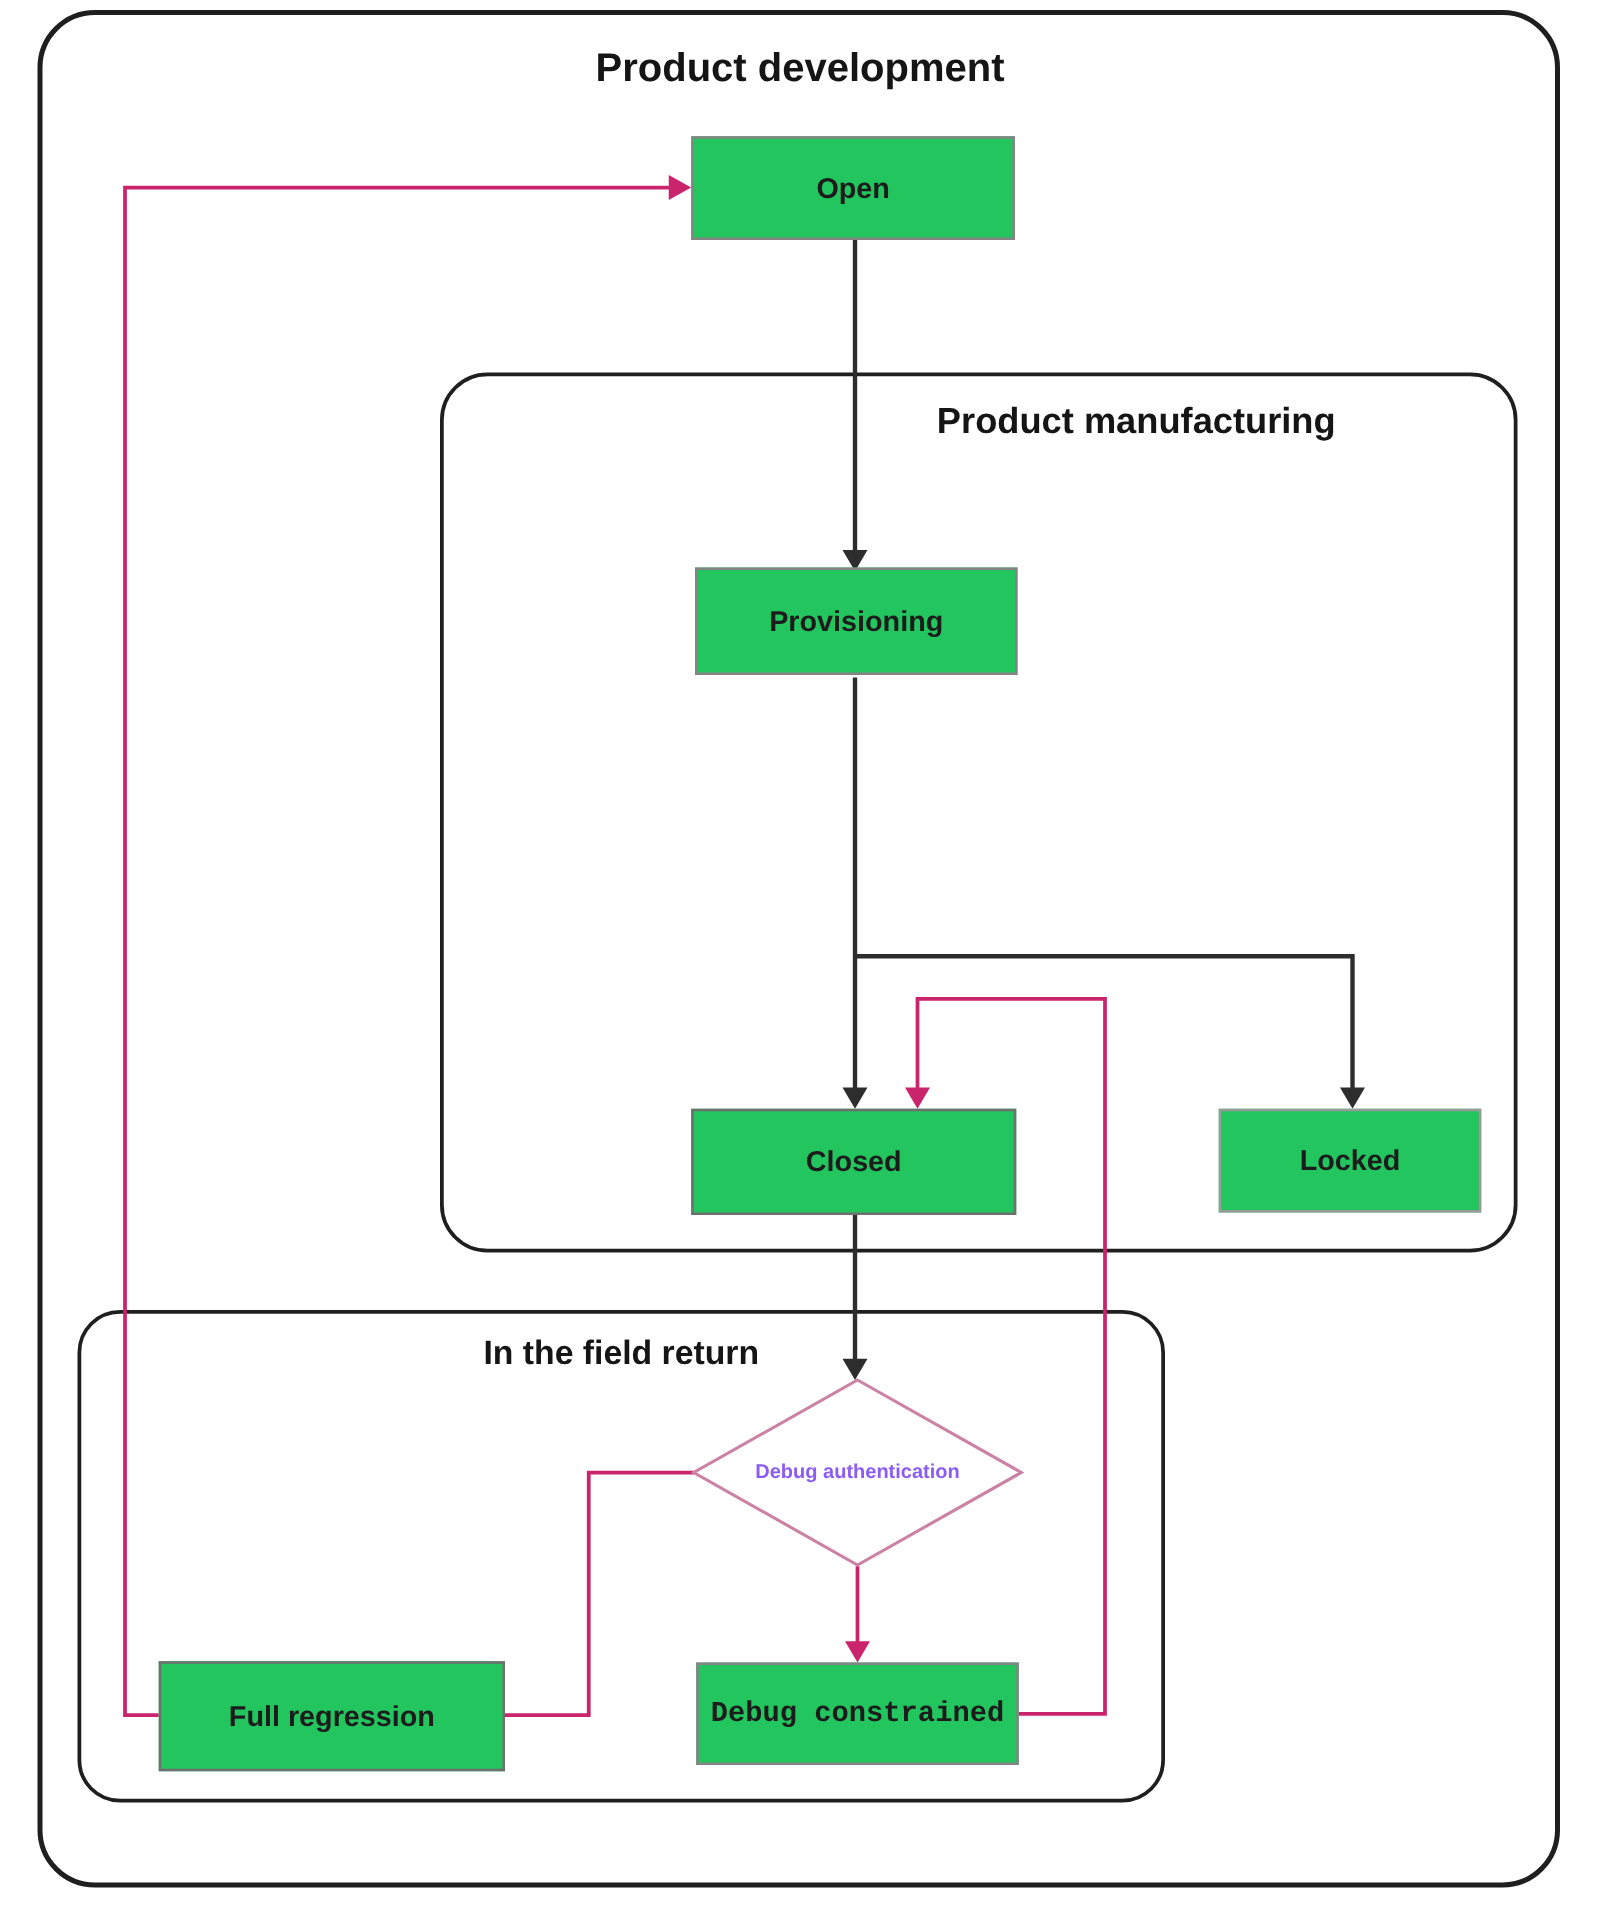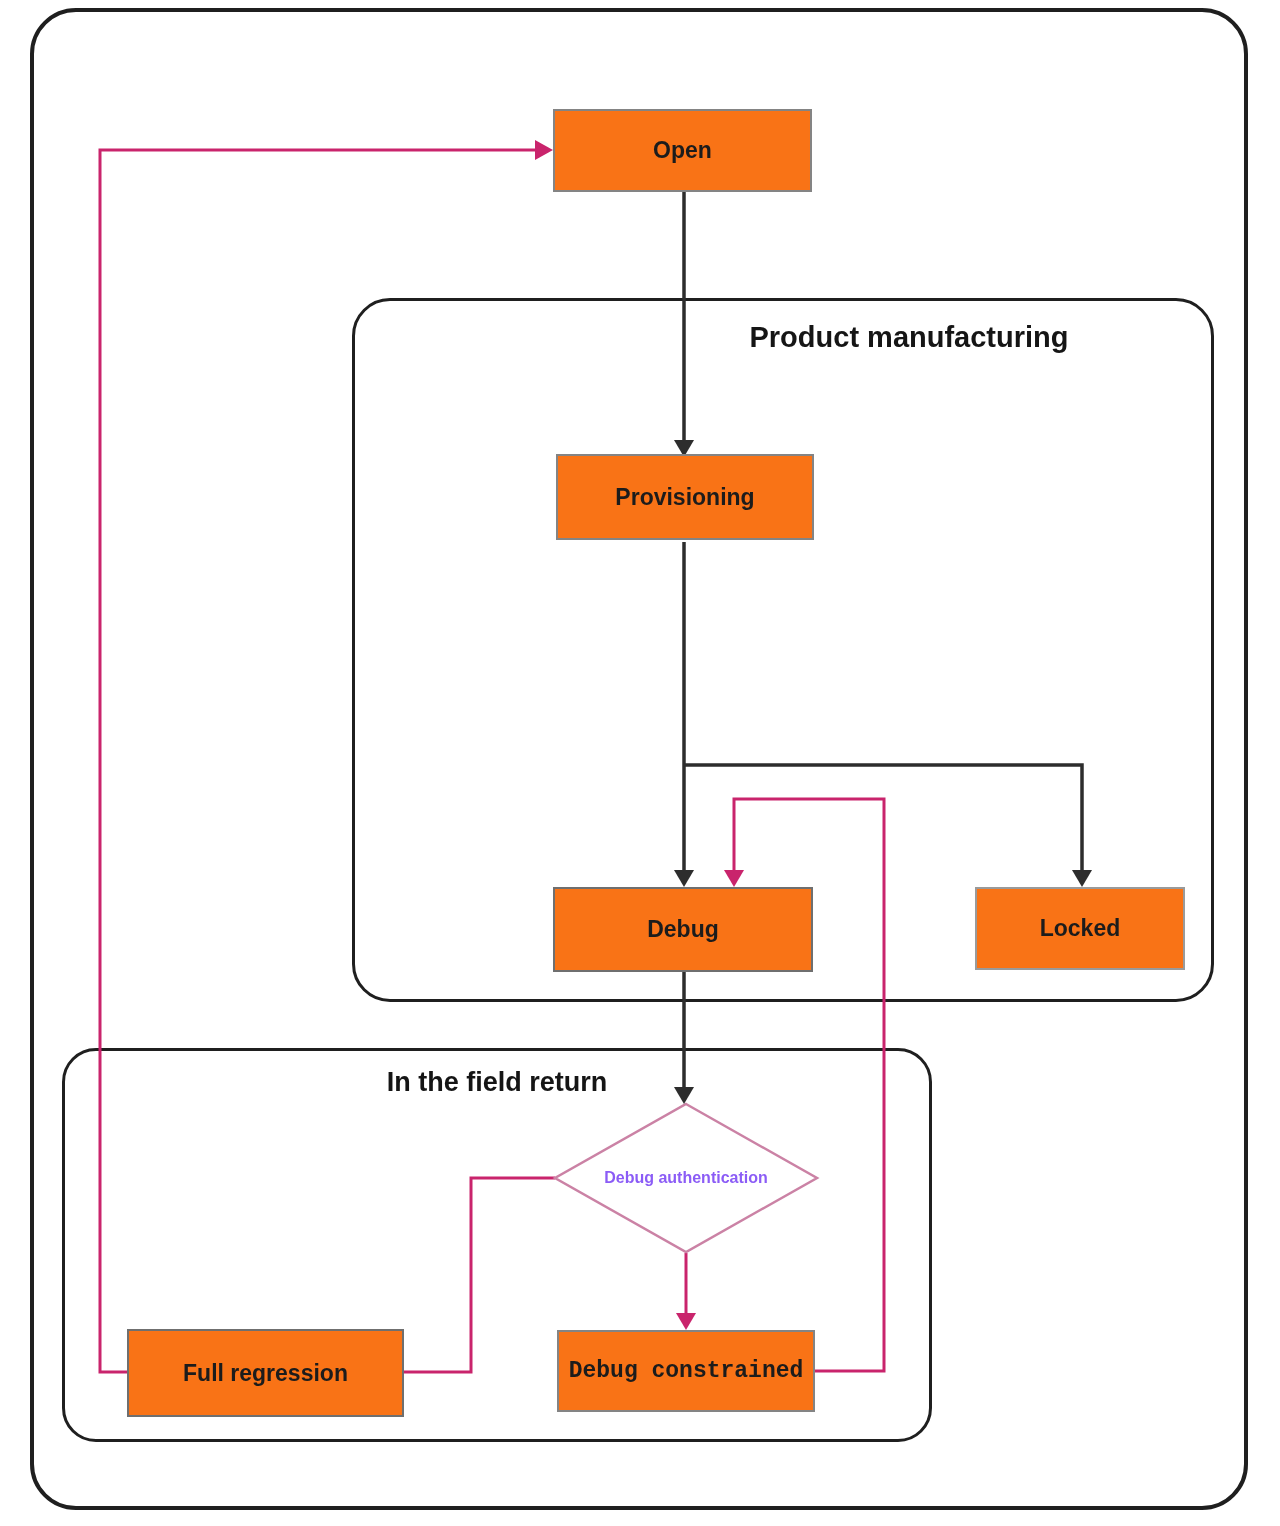--- a/index.html
+++ b/index.html
@@ -8,32 +8,33 @@
 
   .group{position:absolute;background:transparent;border:4px solid #1f1f1f;border-radius:46px;box-sizing:border-box;}
   .group.inner{border-width:3.5px;border-radius:38px;}
   .group-title{position:absolute;font-weight:bold;color:#151515;white-space:nowrap;}
   #title-development{left:0;right:0;top:36px;text-align:center;font-size:32px;}
   #title-manufacturing{left:554px;top:20px;transform:translateX(-50%);font-size:29px;}
   #title-field-return{left:0;right:0;top:16px;text-align:center;font-size:27px;}
 
   .connectors{position:absolute;left:0;top:0;z-index:2;}
 
-  .node{position:absolute;background:#f97316;border:2px solid #848484;box-sizing:border-box;
+  .node{position:absolute;background:#22c55e;border:2px solid #848484;box-sizing:border-box;
         display:flex;align-items:center;justify-content:center;z-index:3;
         font-size:23px;font-weight:bold;color:#1c1c1c;text-align:center;}
   .diamond-label{position:absolute;z-index:3;display:flex;align-items:center;justify-content:center;
         text-align:center;font-size:16px;font-weight:bold;color:#8b5cf6;line-height:1.25;}
 </style>
 </head>
 <body>
 
 <div class="canvas">
 
   <div class="group" style="left:30px;top:8px;width:1218px;height:1502px;"></div>
+  <div class="group-title" id="title-development">Product development</div>
 
   <div class="group inner" style="left:352px;top:298px;width:862px;height:704px;padding-left:20px;">
     <div class="group-title" id="title-manufacturing">Product manufacturing</div>
   </div>
 
   <div class="group inner" style="left:62px;top:1048px;width:870px;height:394px;border-radius:34px;">
     <div class="group-title" id="title-field-return">In the field return</div>
   </div>
 
   <svg class="connectors" width="1280" height="1526" viewBox="0 0 1280 1526">
@@ -71,21 +72,21 @@
 
   <div class="node" style="left:553px;top:109px;width:259px;height:83px;">
     <span>Open</span>
   </div>
 
   <div class="node" style="left:556px;top:454px;width:258px;height:86px;">
     <span>Provisioning</span>
   </div>
 
   <div class="node" style="left:553px;top:887px;width:260px;height:85px;border-color:#6f6f6f;">
-    <span>Debug</span>
+    <span>Closed</span>
   </div>
 
   <div class="node" style="left:975px;top:887px;width:210px;height:83px;border-color:#9a9a9a;text-align:right;">
     <span>Locked</span>
   </div>
 
   <div class="diamond-label" style="left:596px;top:1128px;width:180px;height:100px;">
     <span>Debug authentication</span>
   </div>
 

